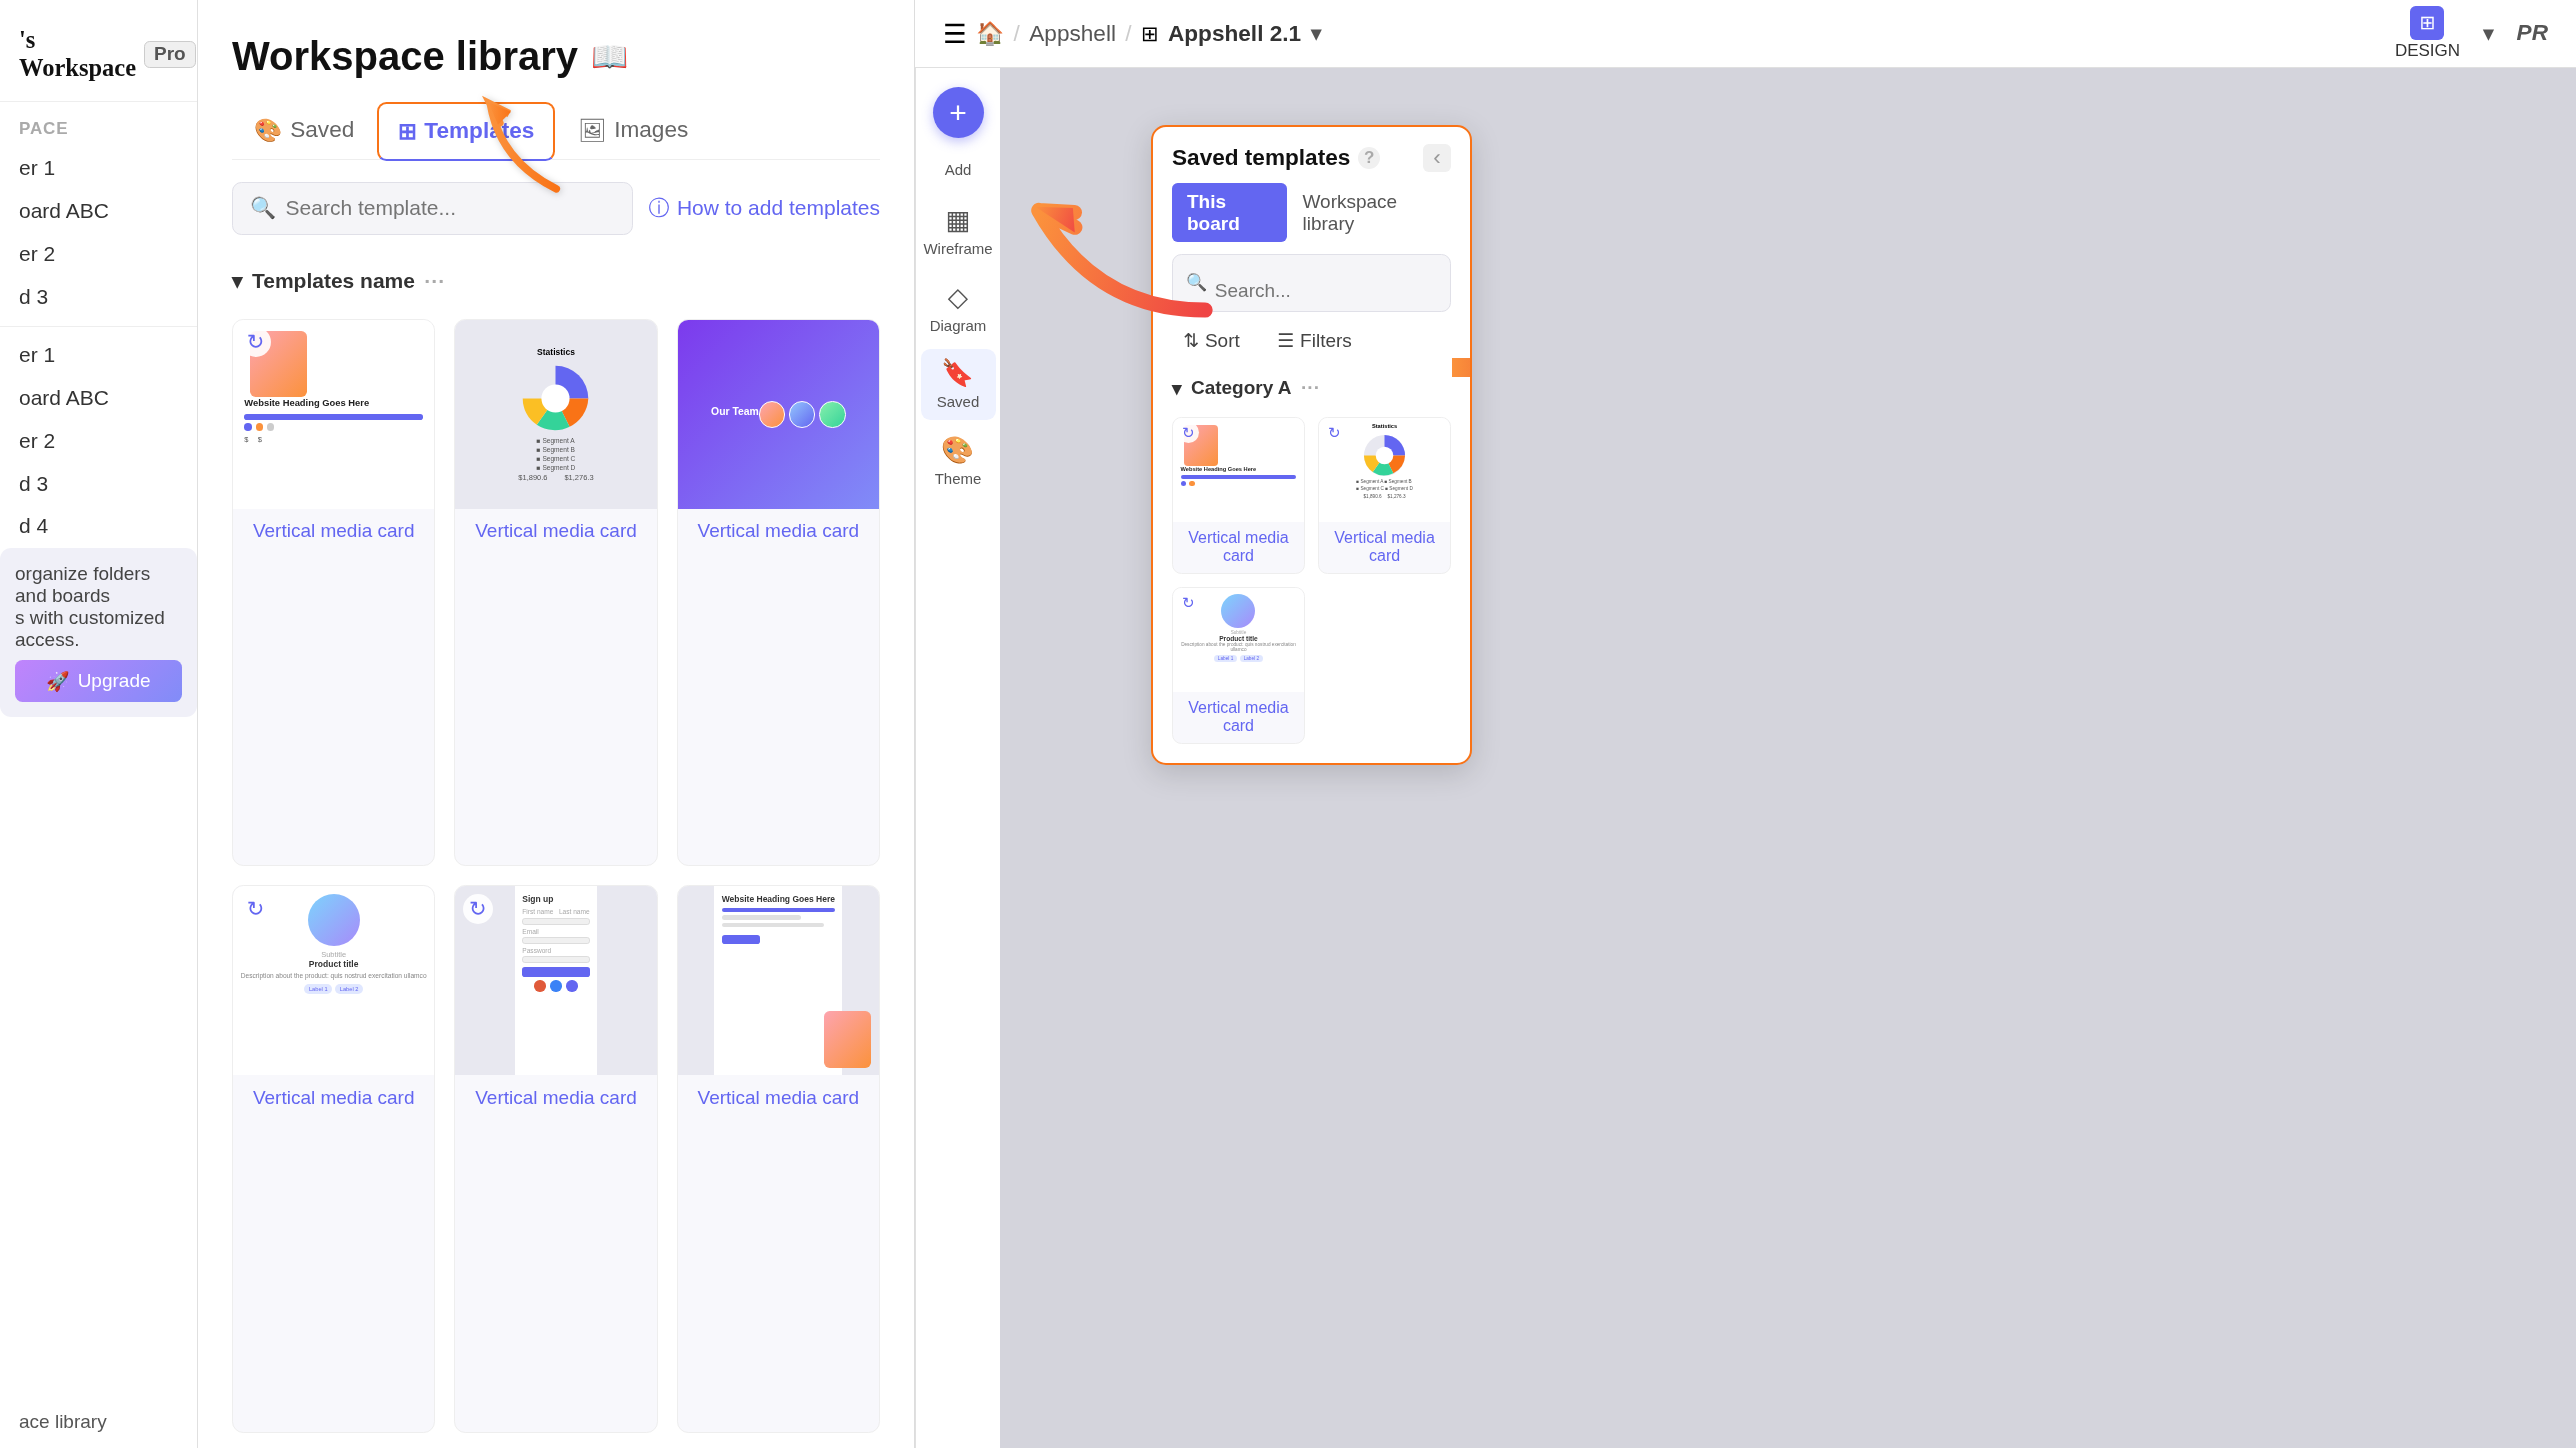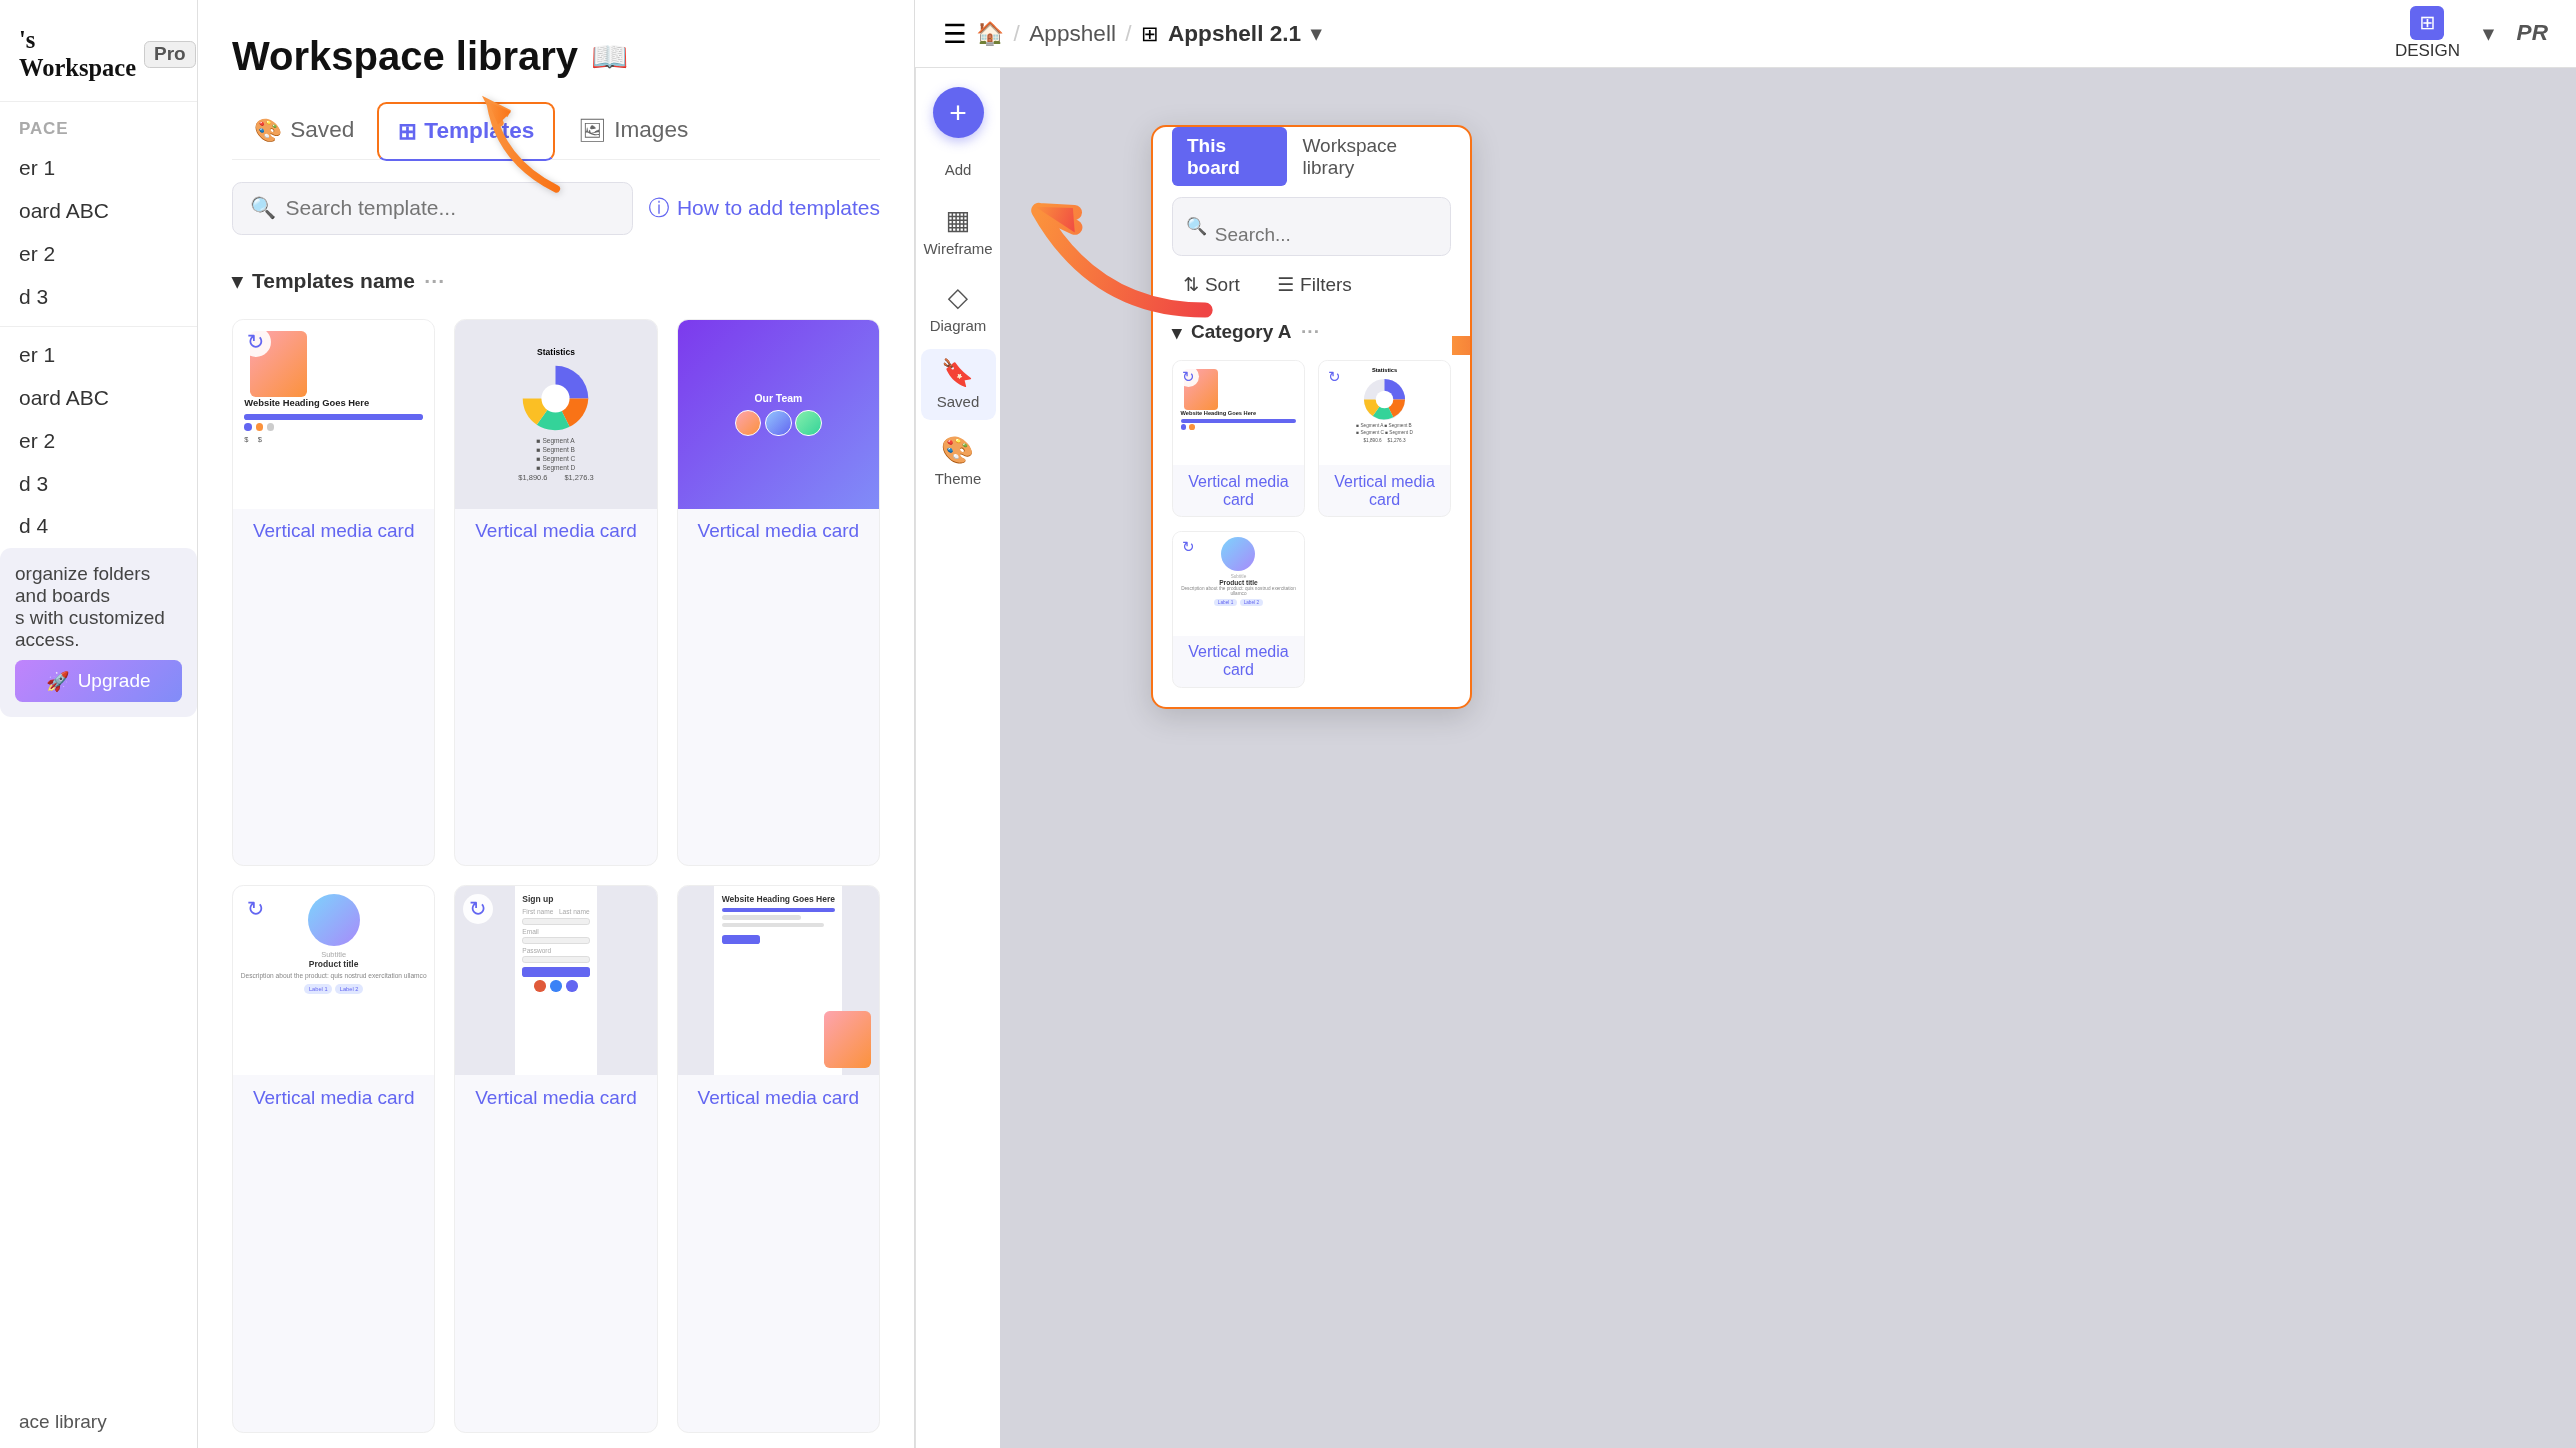--- a/index.html
+++ b/index.html
@@ -296,21 +296,21 @@
     .mini-legend {
       font-size: 6.6px;
       color: #555;
       line-height: 1.4;
     }
     .mini-team-preview {
       background: linear-gradient(135deg, #7c3aed, #818cf8);
       width: 100%;
       height: 100%;
       display: flex;
-      flex-direction: column;
+      flex-direction: row;
       align-items: center;
       justify-content: center;
       color: white;
     }
     .mini-team-title {
       font-size: 10.4px;
       font-weight: 700;
       margin-bottom: 5.7px;
     }
     .mini-avatars {
@@ -863,20 +863,27 @@
       </div>
       <div class="tool-btn">
         <span class="tool-icon">🎨</span>
         <span class="tool-label">Theme</span>
       </div>
     </div>
 
     <div class="canvas-area">
 
       <div class="saved-panel">
+        <div class="saved-panel-header">
+          <div class="saved-panel-title">
+            <span>Saved templates</span>
+            <span style="font-size:17px;color:#aaa;background:#f0f0f0;border-radius:50%;width:22.6px;height:22.6px;display:flex;align-items:center;justify-content:center;">?</span>
+          </div>
+          <div class="saved-panel-close">‹</div>
+        </div>
 
         <div class="saved-tabs">
           <div class="saved-tab active">
             <span>This board</span>
           </div>
           <div class="saved-tab">
             <span>Workspace library</span>
           </div>
         </div>
 

